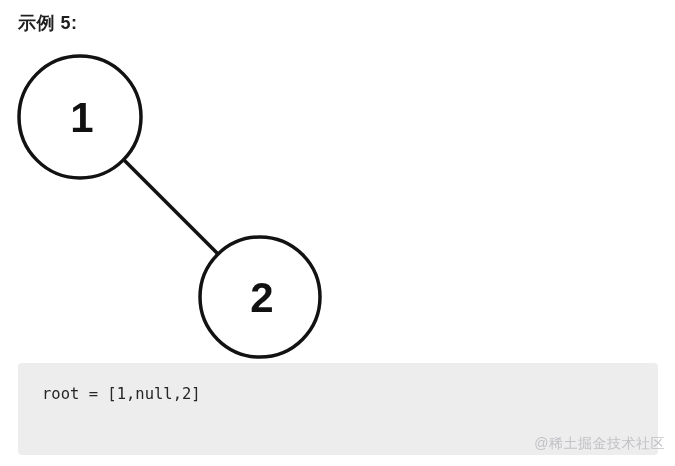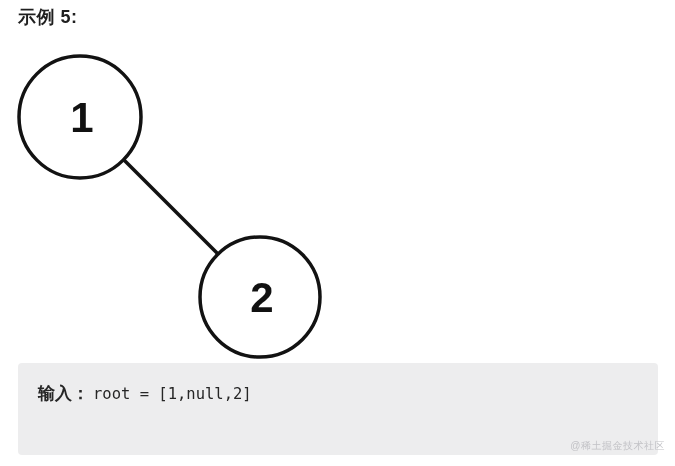--- a/index.html
+++ b/index.html
@@ -12,21 +12,21 @@
   }
   .stage {
     position: relative;
     width: 675px;
     height: 466px;
     background: #ffffff;
   }
   .page-title {
     position: absolute;
     left: 18px;
-    top: 5px;
+    top: 11px;
     font-size: 18px;
     font-weight: 700;
     color: #1f1f1f;
     letter-spacing: 0.5px;
   }
   .tree-svg {
     position: absolute;
     left: 0;
     top: 0;
     width: 675px;
@@ -74,21 +74,21 @@
   .io-value {
     font-family: "DejaVu Sans Mono", monospace;
     font-size: 15.5px;
     color: #262626;
     margin-left: 4px;
   }
   .watermark {
     position: absolute;
     right: 10px;
     bottom: 13px;
-    font-size: 10px;
+    font-size: 14px;
     color: #c2c2c6;
     letter-spacing: 0.5px;
   }
 </style>
 </head>
 <body>
 
 <div class="stage">
 
   <div class="page-title">示例 5:</div>
@@ -96,19 +96,19 @@
   <svg class="tree-svg" viewBox="0 0 675 466" xmlns="http://www.w3.org/2000/svg">
     <line x1="124" y1="160" x2="218" y2="254"></line>
     <circle cx="80" cy="117" r="61"></circle>
     <circle cx="260" cy="297" r="60"></circle>
     <text x="82" y="132">1</text>
     <text x="262" y="312">2</text>
   </svg>
 
   <div class="example-box">
     <div class="io-line">
-      <span class="io-label">输入：</span><span class="io-value">root = [1,null,2]</span>
+      <span class="io-value">root = [1,null,2]</span>
     </div>
   </div>
 
   <div class="watermark">@稀土掘金技术社区</div>
 
 </div>
 
 </body></html>

